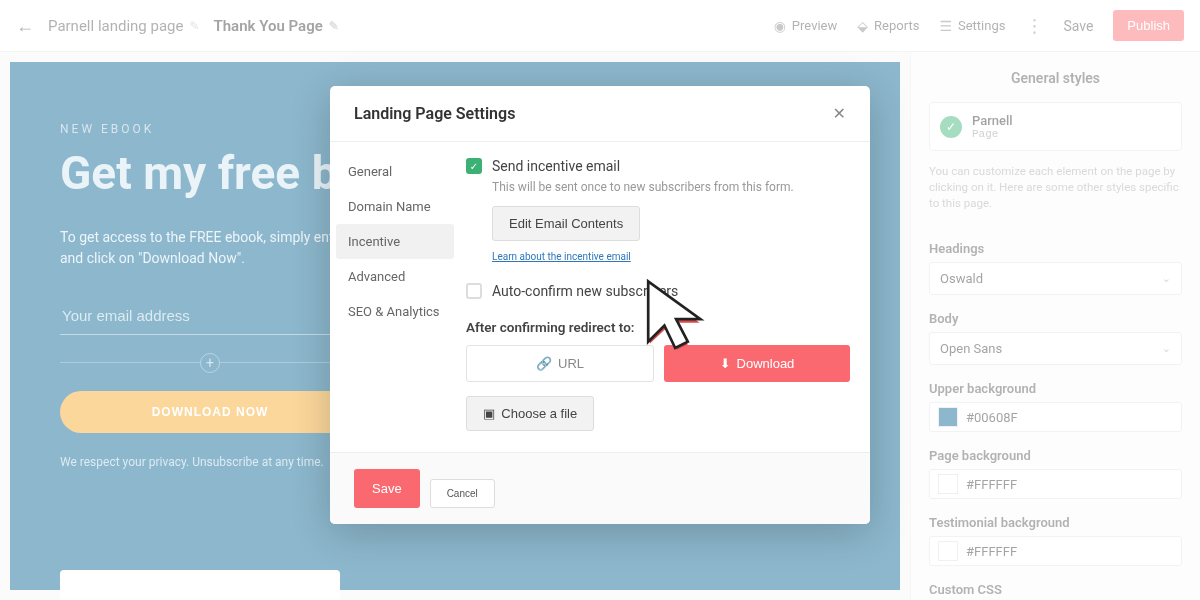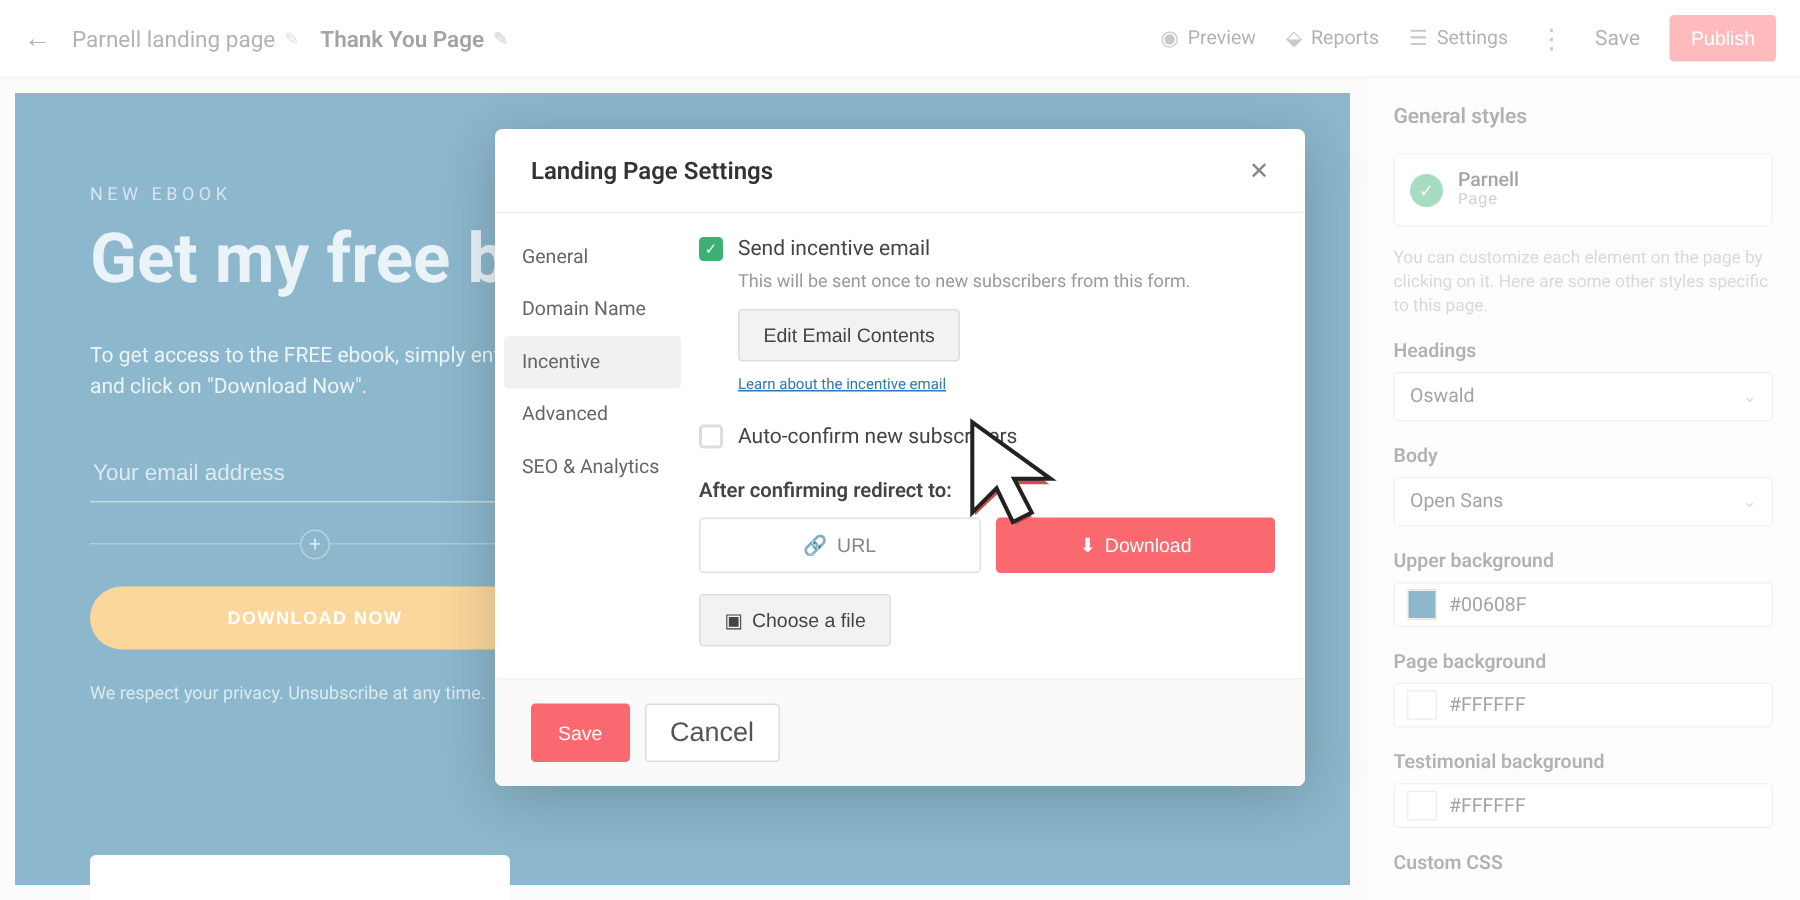--- a/index.html
+++ b/index.html
@@ -85,34 +85,34 @@
     background: #fff; width: 280px; height: 40px; border-radius: 4px;
   }
   
   .sidebar {
     width: 290px;
     background: #fafafa;
     border-left: 1px solid #eee;
     padding: 18px 18px;
     overflow: hidden;
   }
-  .sidebar h4 { font-size: 14px; font-weight: 600; color: #555; margin-bottom: 16px; }
+  .sidebar h4 { font-size: 14px; font-weight: 600; color: #555; margin-bottom: 16px; text-align: center; }
   .page-card {
     border: 1px solid #e5e5e5; border-radius: 4px; padding: 10px;
     display: flex; align-items: center; gap: 10px; background: #fff;
     margin-bottom: 12px;
   }
   .check-circle {
     width: 22px; height: 22px; border-radius: 50%; background: #3bb273;
     color: #fff; display: flex; align-items: center; justify-content: center;
     font-size: 12px;
   }
   .page-card .pname { font-size: 13px; font-weight: 500; }
   .page-card .ptype { font-size: 11px; color: #999; font-family: Liberation Mono, monospace; }
-  .help-text { font-size: 11.5px; color: #aaa; line-height: 1.4; margin-bottom: 16px; }
+  .help-text { font-size: 11.5px; color: #aaa; line-height: 1.4; margin-bottom: 30px; }
   .field-group { margin-bottom: 16px; }
   .field-label { font-size: 13px; font-weight: 600; color: #555; margin-bottom: 6px; }
   .select {
     border: 1px solid #e2e2e2; border-radius: 3px; background: #fff;
     padding: 8px 10px; font-size: 13px; display: flex;
     justify-content: space-between; align-items: center; cursor: pointer;
   }
   .select .chev { color: #aaa; font-size: 11px; }
   .color-row { display: flex; align-items: center; gap: 8px; border: 1px solid #e2e2e2; border-radius: 3px; padding: 4px 8px; background:#fff;}
   .swatch { width: 20px; height: 20px; border: 1px solid #ddd; }
@@ -185,21 +185,21 @@
     padding: 16px 24px; border-top: 1px solid #eee;
     display: flex; gap: 10px; background: #fafafa;
     border-radius: 0 0 5px 5px;
   }
   .btn-save {
     background: #fb6970; color: #fff; border: none; padding: 8px 18px;
     border-radius: 3px; font-size: 13px; cursor: pointer;
   }
   .btn-cancel {
     background: #fff; border: 1px solid #ddd; padding: 8px 16px;
-    border-radius: 3px; font-size: 18px; cursor: pointer; color: #555;
+    border-radius: 3px; font-size: 10px; cursor: pointer; color: #555; margin-top: 10px;
   }
   
   .cursor-ptr {
     position: absolute;
     left: 632px; top: 276px;
     width: 90px; height: 90px;
     pointer-events: none;
   }
 </style>
 </head>

